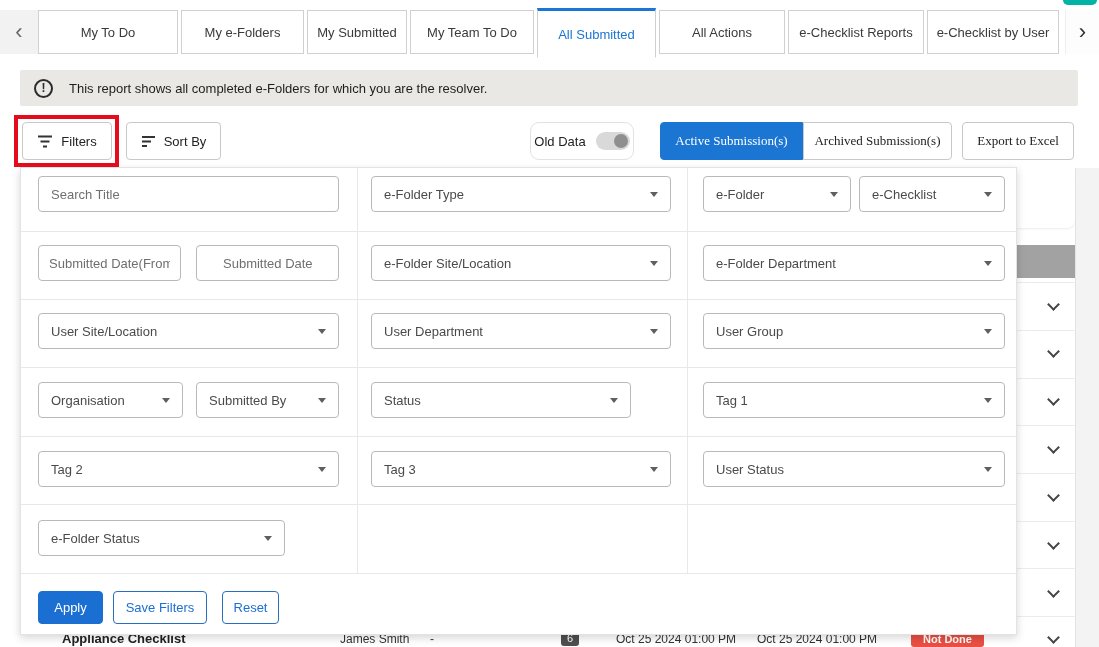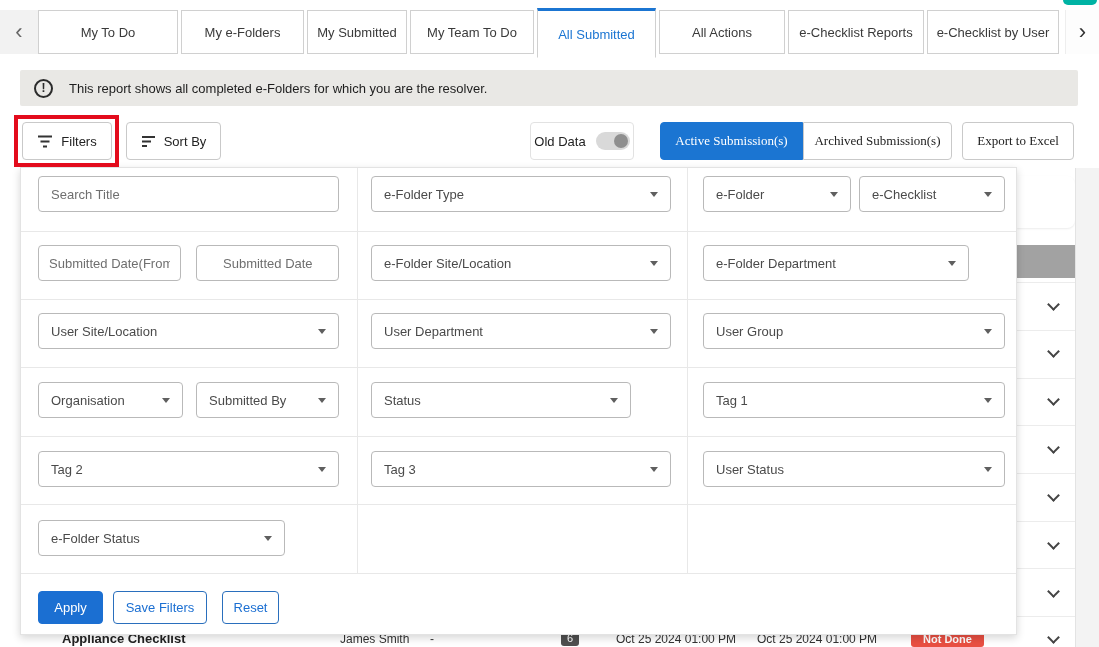--- a/index.html
+++ b/index.html
@@ -51,21 +51,21 @@
     background:#fff; border:1px solid #c9c9c9; border-radius:4px;
     display:flex; align-items:center; justify-content:center; gap:8px;
     font-size:13px; color:#222; font-family:inherit; cursor:pointer;
   }
   .annotation {
     position:absolute; left:14px; top:115px; width:105px; height:52px;
     border:4px solid #e30b1c; z-index:6; pointer-events:none;
   }
   .old-data {
     position:absolute; left:530px; top:122px; width:104px; height:38px;
-    background:#fff; border:1px solid #e2e2e2; border-radius:4px;
+    background:#fff; border:1px solid #e2e2e2; border-radius:9px;
     display:flex; align-items:center; justify-content:center; gap:10px;
     font-size:13px; color:#222;
   }
   .toggle { width:34px; height:18px; background:#d9d9d9; border-radius:9px; position:relative; cursor:pointer; }
   .toggle .knob { position:absolute; right:2px; top:2px; width:14px; height:14px; border-radius:50%; background:#8f8f8f; }
   .seg {
     position:absolute; top:122px; height:38px;
     display:flex; align-items:center; justify-content:center;
     font-size:13px; font-family:Liberation Serif, serif; cursor:pointer;
   }
@@ -231,21 +231,21 @@
     <span class="lbl">e-Checklist</span>
     <span class="caret"></span>
   </div>
 
   <input class="ctl inp" style="left: 17px; top: 77px; width: 143px; padding: 0px 10px;" placeholder="Submitted Date(From)">
   <input class="ctl inp" style="left: 175px; top: 77px; width: 143px; padding: 0px 26px;" placeholder="Submitted Date(To)">
   <div class="ctl" style="left:350px; top:77px; width:300px;">
     <span class="lbl">e-Folder Site/Location</span>
     <span class="caret"></span>
   </div>
-  <div class="ctl" style="left:682px; top:77px; width:266px;">
+  <div class="ctl" style="left:682px; top:77px; width:302px;">
     <span class="lbl">e-Folder Department</span>
     <span class="caret"></span>
   </div>
 
   <div class="ctl" style="left:17px; top:145px; width:301px;">
     <span class="lbl">User Site/Location</span>
     <span class="caret"></span>
   </div>
   <div class="ctl" style="left:350px; top:145px; width:300px;">
     <span class="lbl">User Department</span>

